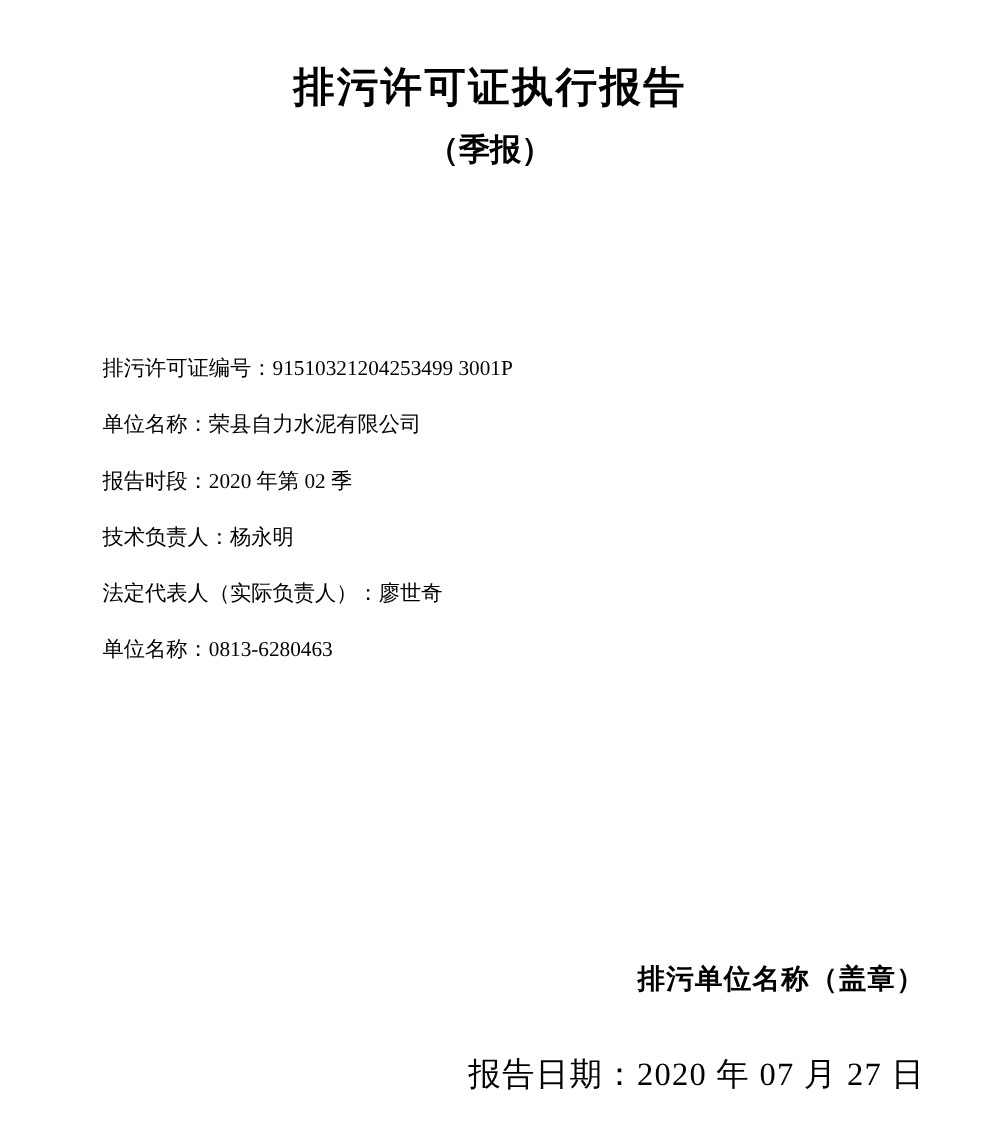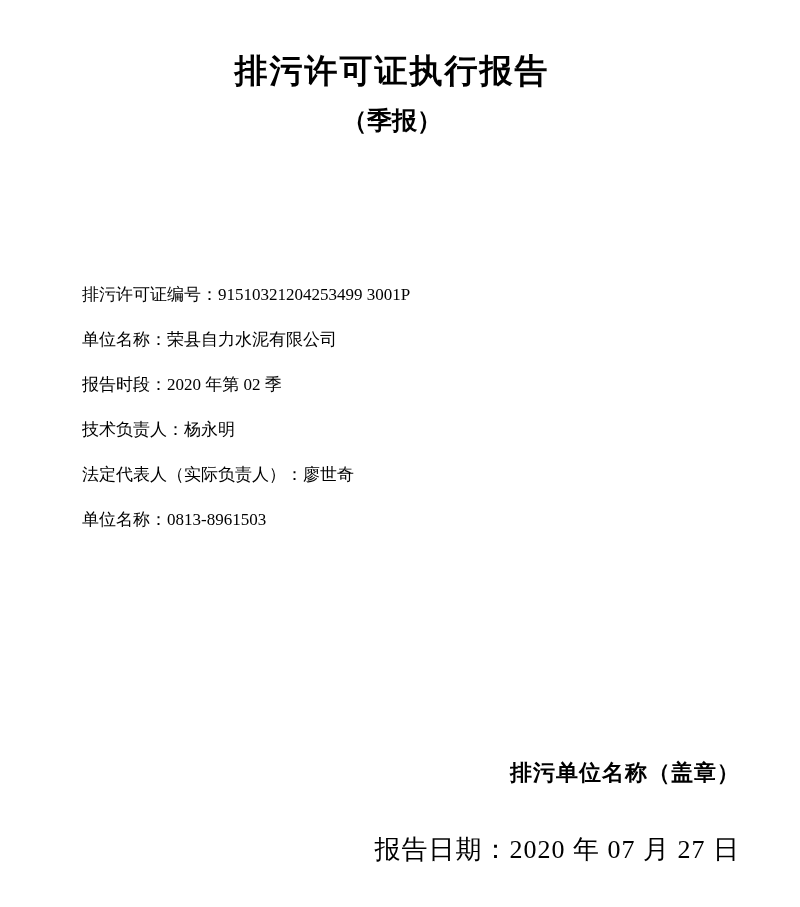--- a/index.html
+++ b/index.html
@@ -51,21 +51,21 @@
   }
   .field-label {
     display: inline;
   }
   .field-value {
     display: inline;
   }
   .footer {
     position: absolute;
     right: 44px;
-    bottom: 40px;
+    bottom: 30px;
     text-align: right;
     width: 600px;
   }
   .footer-seal {
     font-size: 22px;
     font-weight: bold;
     margin-bottom: 44px;
     letter-spacing: 1px;
   }
   .footer-date {
@@ -98,21 +98,21 @@
 
     <div class="field-row">
       <span class="field-label">技术负责人：</span><span class="field-value">杨永明</span>
     </div>
 
     <div class="field-row">
       <span class="field-label">法定代表人（实际负责人）：</span><span class="field-value">廖世奇</span>
     </div>
 
     <div class="field-row">
-      <span class="field-label">单位名称：</span><span class="field-value">0813-8961503</span>
+      <span class="field-label">单位名称：</span><span class="field-value">0813-6280463</span>
     </div>
 
 
   </div>
 
   <div class="footer">
     <div class="footer-seal">排污单位名称（盖章）</div>
     <div class="footer-date">报告日期：2020 年 07 月 27 日</div>
   </div>
 

